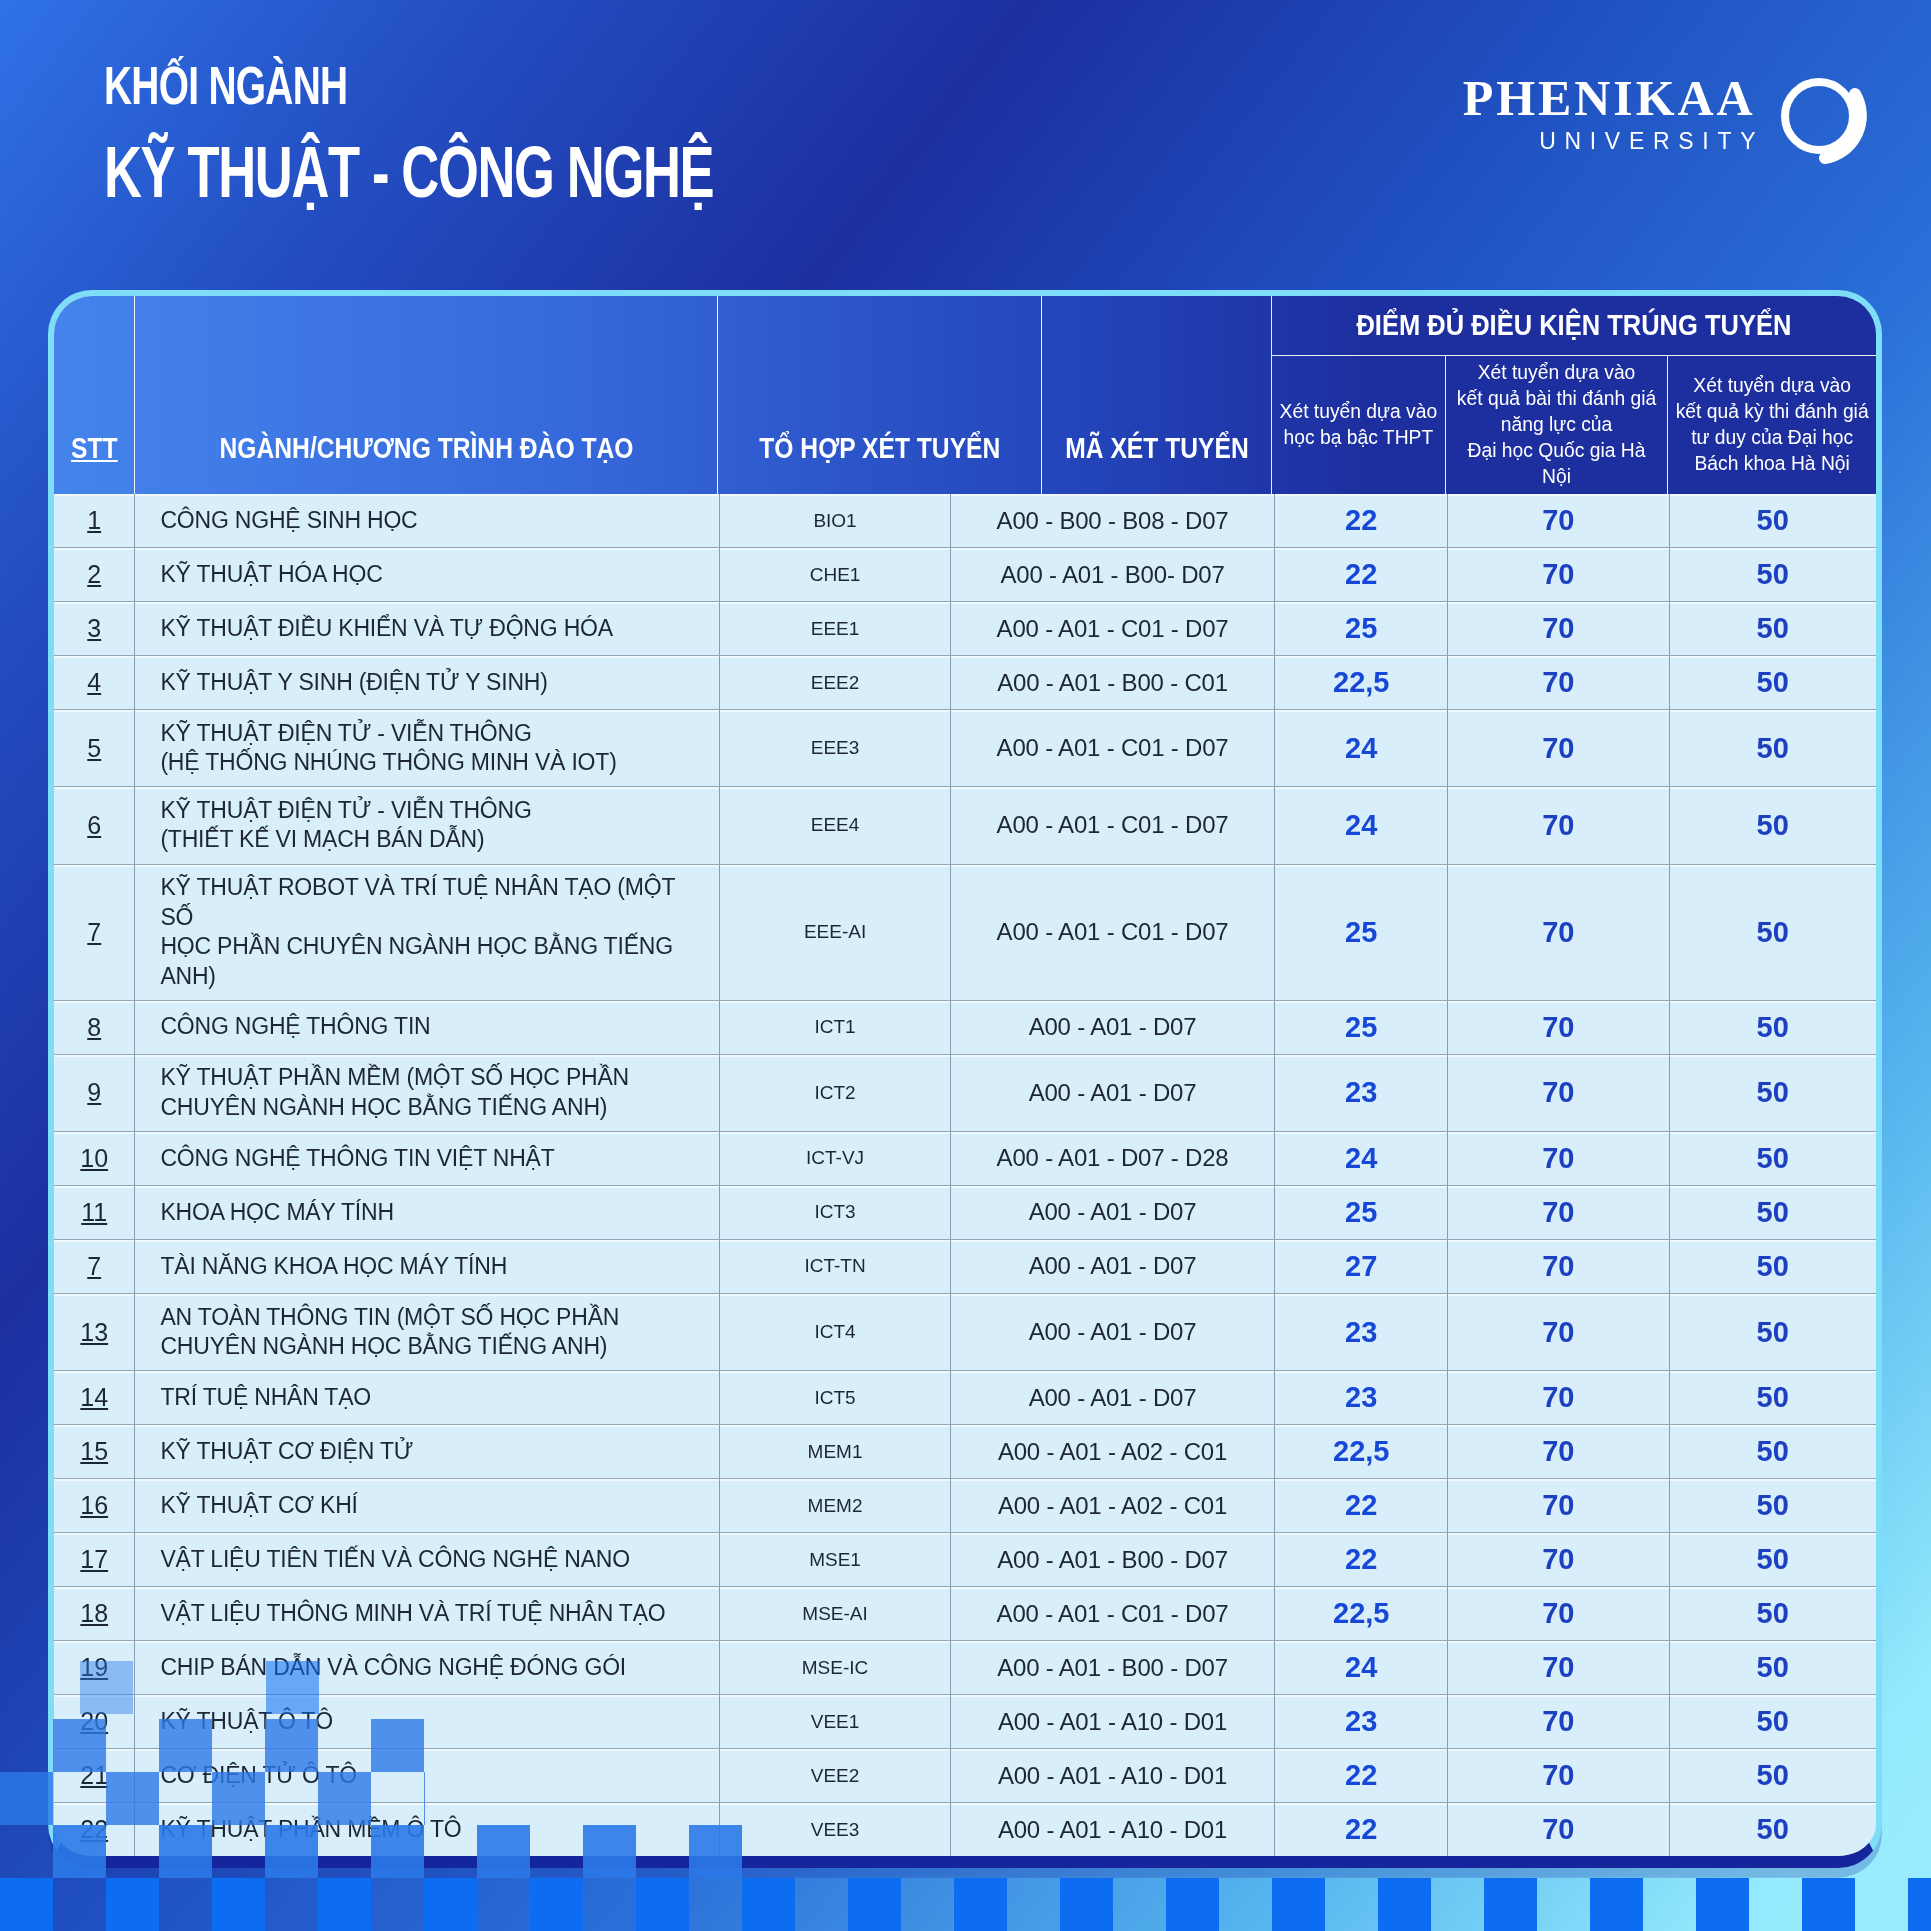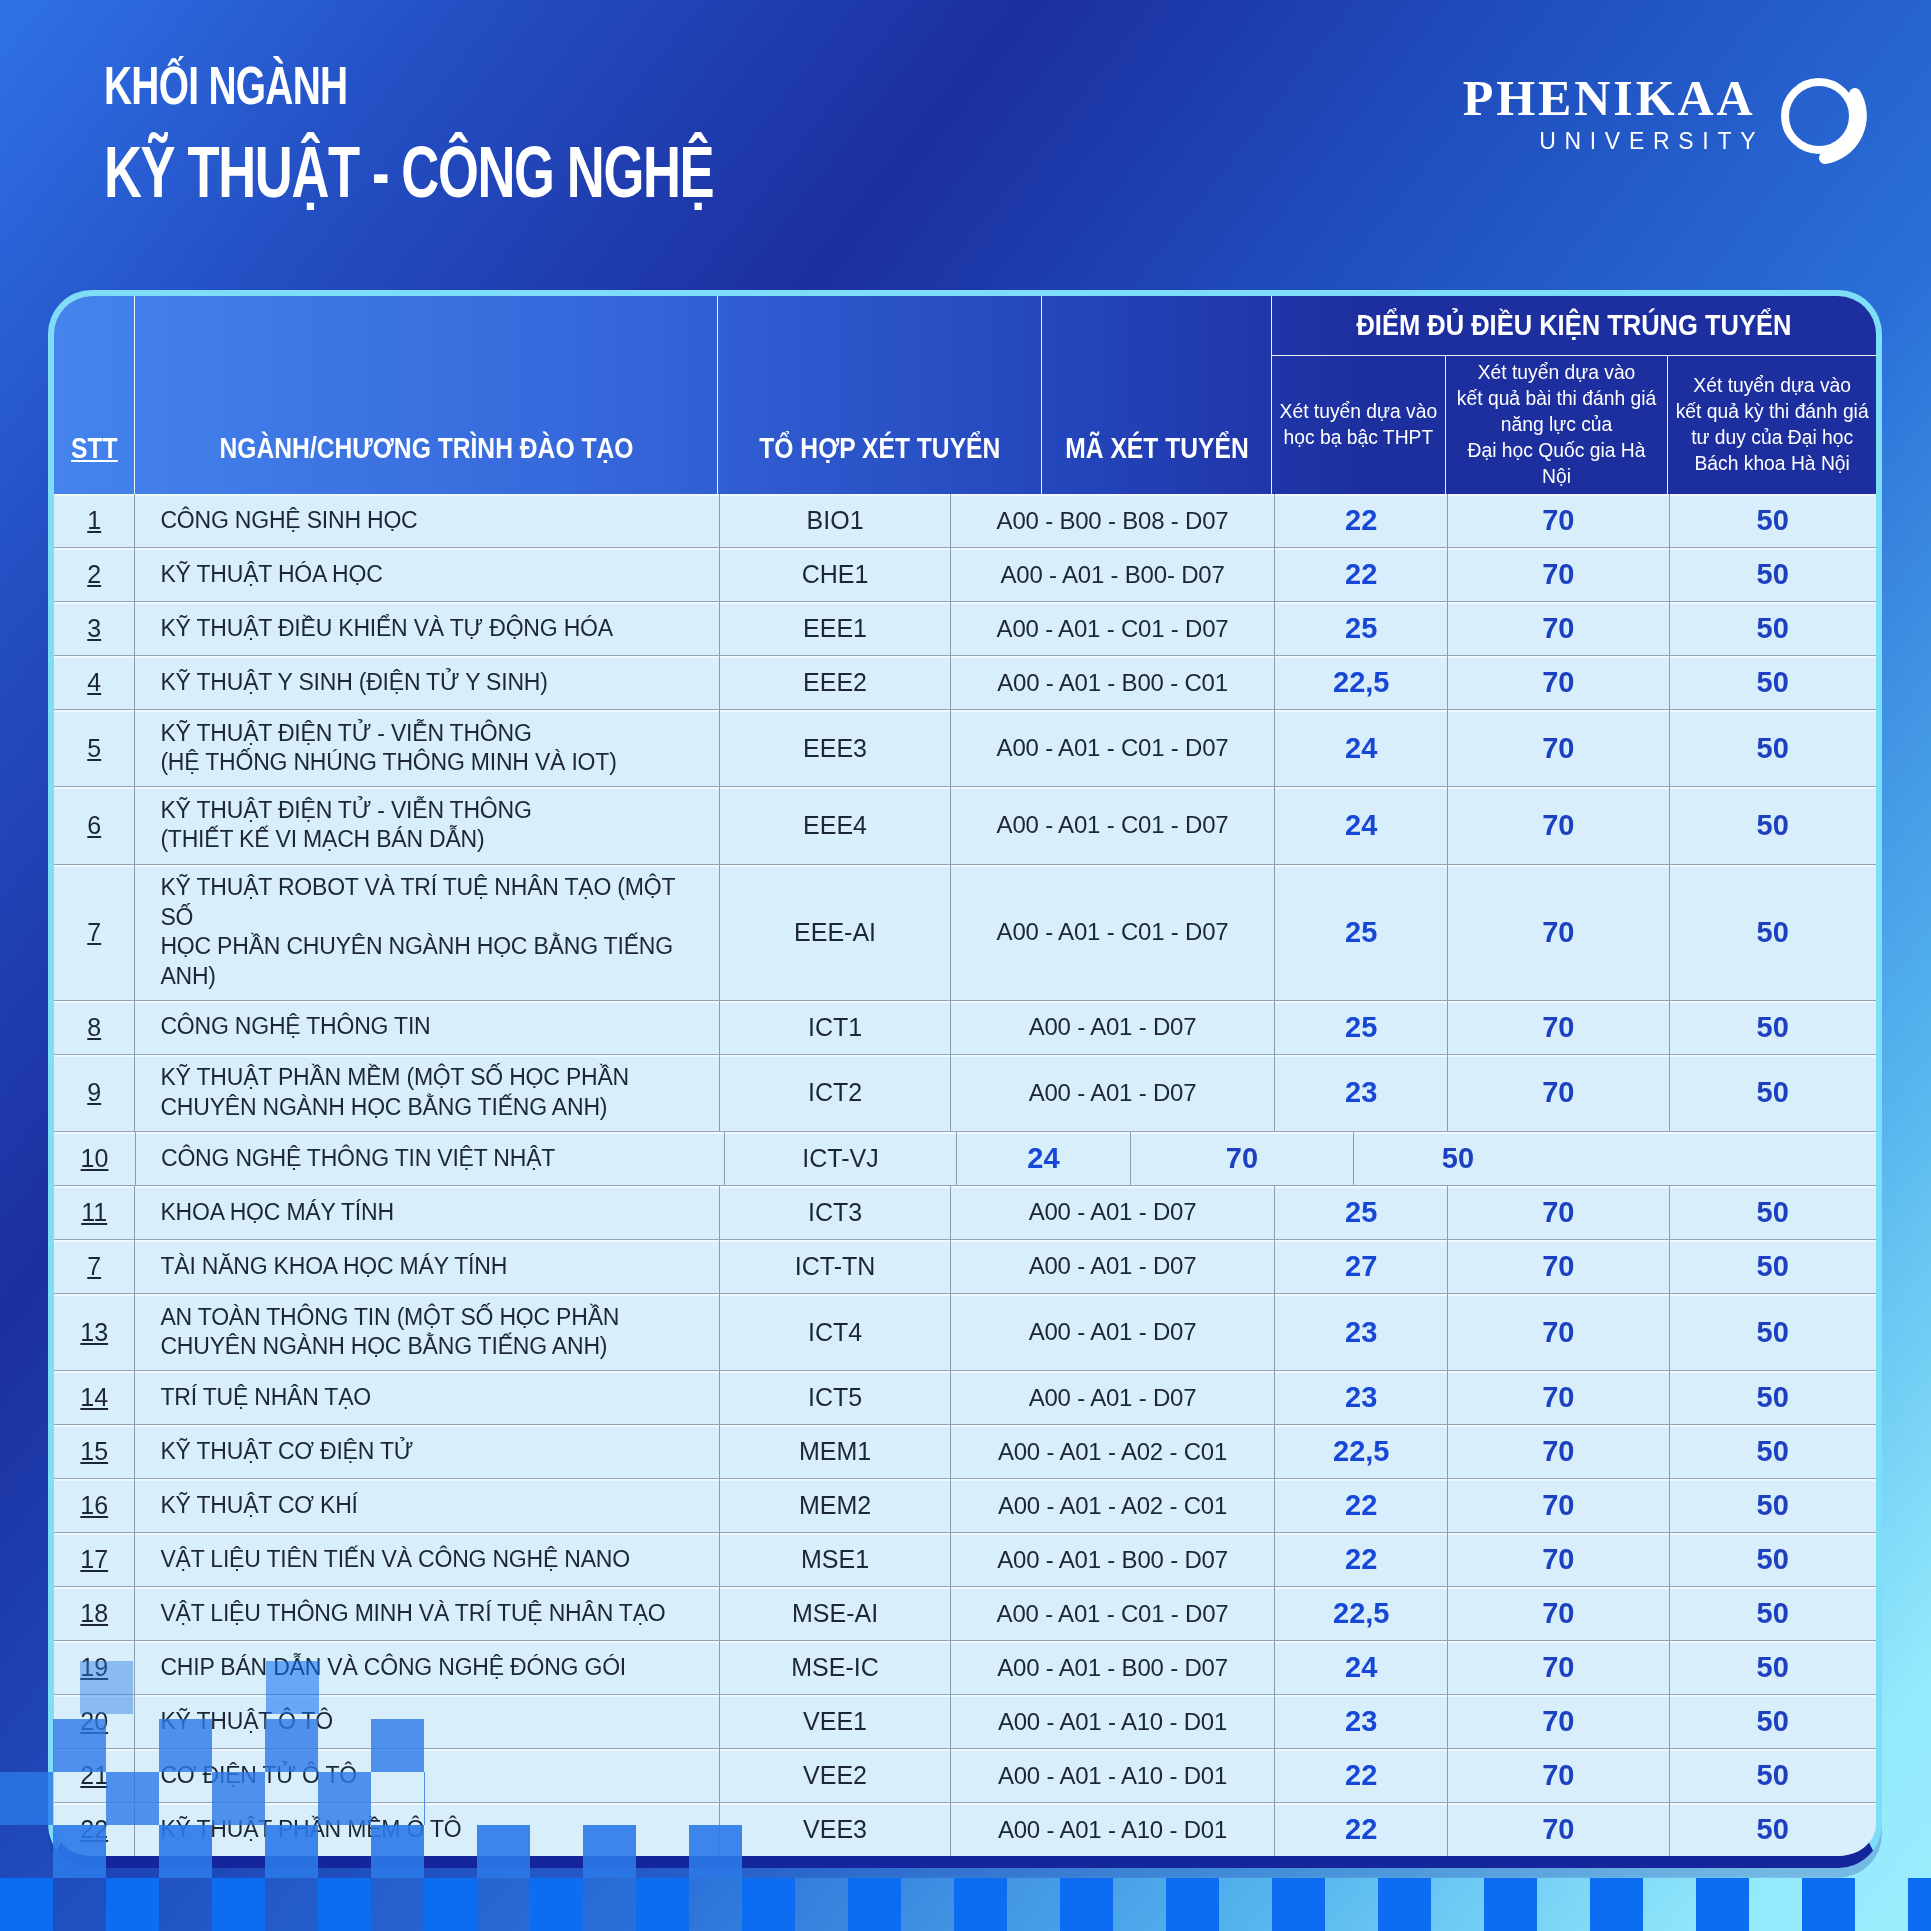--- a/index.html
+++ b/index.html
@@ -44,21 +44,21 @@
   
   .tbody{display:flex;flex-direction:column;}
   .tr{display:flex;background:var(--rowBg);box-shadow:inset 0 1.9px 0 rgba(255,255,255,.6);}
   .tr + .tr{border-top:1.9px solid var(--rowLine);}
   .td{display:flex;align-items:center;justify-content:center;box-sizing:border-box;
     min-height:53px;color:var(--textDark);font-size:25px;text-align:center;}
   .td-right-line{border-right:1.9px solid var(--cellLine);}
   .td-program{justify-content:flex-start;text-align:left;padding:8.7px 9.7px 8.7px 25px;
     font-size:23px;line-height:1.28;white-space:pre-line;letter-spacing:-0.2px;}
   .td-stt{font-size:25px;}
-  .td-code{font-size:25px;}
+  .td-code{font-size:19px;}
   .td-combo{font-size:24px;letter-spacing:-0.2px;}
   .score{font-weight:700;font-size:29px;color:var(--scoreBlue);}
   .score-alt{color:var(--scoreBlue2);}
   
   .px-band{position:absolute;left:0;right:0;bottom:0;height:53px;
     background:repeating-linear-gradient(90deg,var(--pixelBlue) 0 53px,transparent 53px 106px);}
   .px-band2{position:absolute;left:0;bottom:53px;width:743px;height:53px;opacity:.9;
     background:repeating-linear-gradient(90deg,transparent 0 53px,var(--pixelBlue2) 53px 106px);}
   .px-checker{position:absolute;left:0;bottom:106px;width:425px;height:106px;opacity:.8;
     background:conic-gradient(var(--pixelBlue2) 25%,transparent 0 50%,var(--pixelBlue2) 0 75%,transparent 0);
@@ -211,20 +211,21 @@
       <div class="td td-combo w-combo td-right-line">A00 - A01 - D07</div>
       <div class="td score w-s1 td-right-line">23</div>
       <div class="td score score-alt w-s2 td-right-line">70</div>
       <div class="td score score-alt w-s3">50</div>
     </div>
 
     <div class="tr">
       <div class="td td-stt w-stt td-right-line">10</div>
       <div class="td td-program w-program td-right-line">CÔNG NGHỆ THÔNG TIN VIỆT NHẬT</div>
       <div class="td td-code w-code td-right-line">ICT-VJ</div>
+      <div class="td td-combo w-combo td-right-line">A00 - A01 - D07 - D28</div>
       <div class="td score w-s1 td-right-line">24</div>
       <div class="td score score-alt w-s2 td-right-line">70</div>
       <div class="td score score-alt w-s3">50</div>
     </div>
 
     <div class="tr">
       <div class="td td-stt w-stt td-right-line">11</div>
       <div class="td td-program w-program td-right-line">KHOA HỌC MÁY TÍNH</div>
       <div class="td td-code w-code td-right-line">ICT3</div>
       <div class="td td-combo w-combo td-right-line">A00 - A01 - D07</div>

